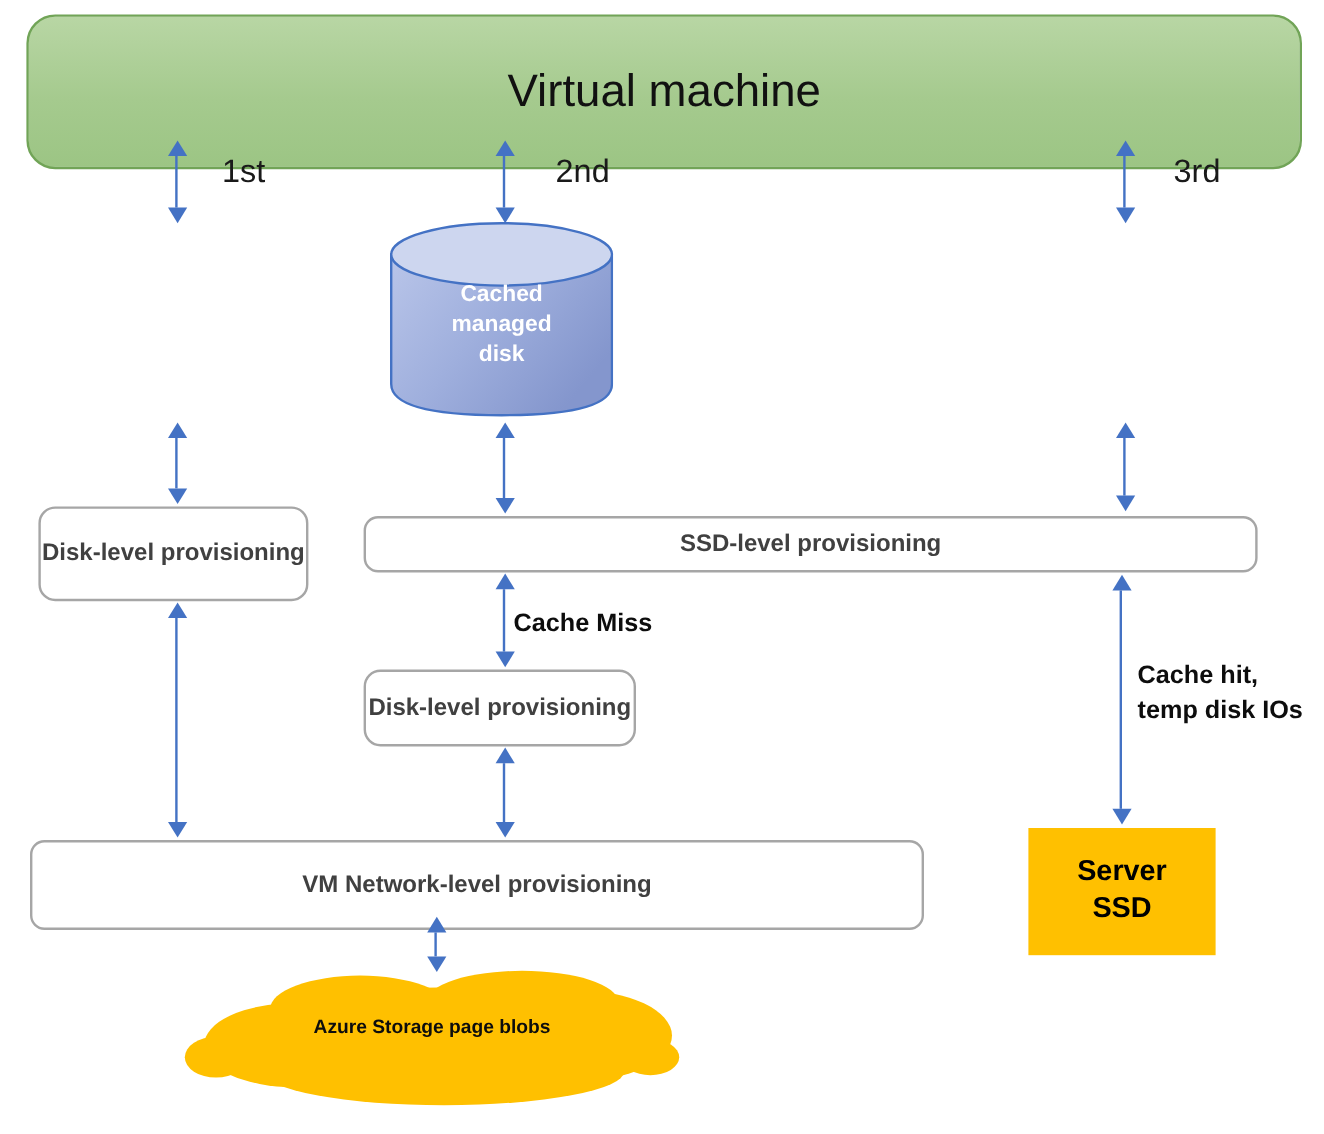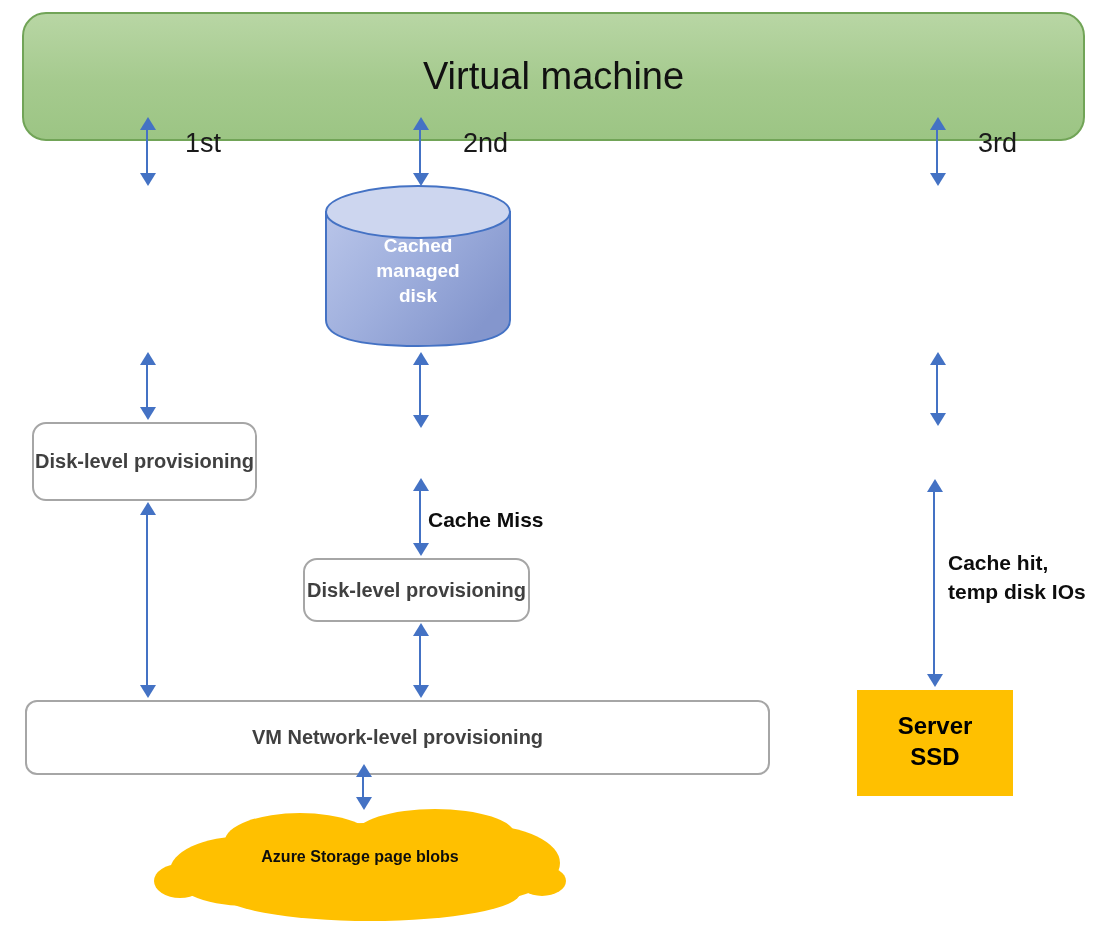--- a/index.html
+++ b/index.html
@@ -89,20 +89,23 @@
     <div class="cyl-label">Cached managed disk</div>
   </div>
 
   <div class="arrow" style="left:146px;top:365px;height:42px"></div>
   <div class="arrow" style="left:419px;top:365px;height:50px"></div>
   <div class="arrow" style="left:936px;top:365px;height:48px"></div>
 
   <div class="pbox" style="left:32px;top:422px;width:225px;height:79px;border-radius:14px">
     <span>Disk-level provisioning</span>
   </div>
+  <div class="pbox" style="left:303px;top:430px;width:745px;height:47px;border-radius:12px">
+    <span>SSD-level provisioning</span>
+  </div>
 
   <div class="arrow" style="left:419px;top:491px;height:52px"></div>
   <div class="flow-label" style="left:428px;top:505px">Cache Miss</div>
 
   <div class="pbox" style="left:303px;top:558px;width:227px;height:64px;border-radius:14px">
     <span>Disk-level provisioning</span>
   </div>
 
   <div class="arrow" style="left:146px;top:515px;height:170px"></div>
   <div class="arrow" style="left:419px;top:636px;height:49px"></div>

